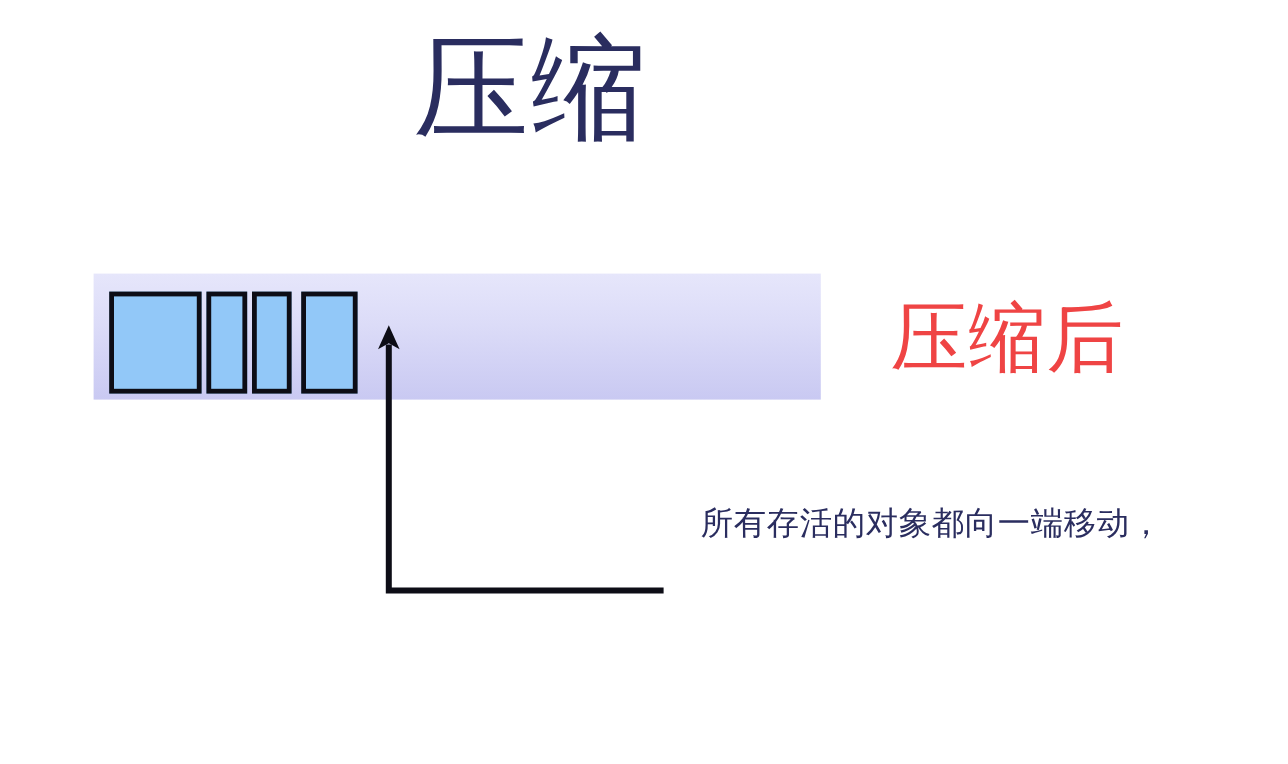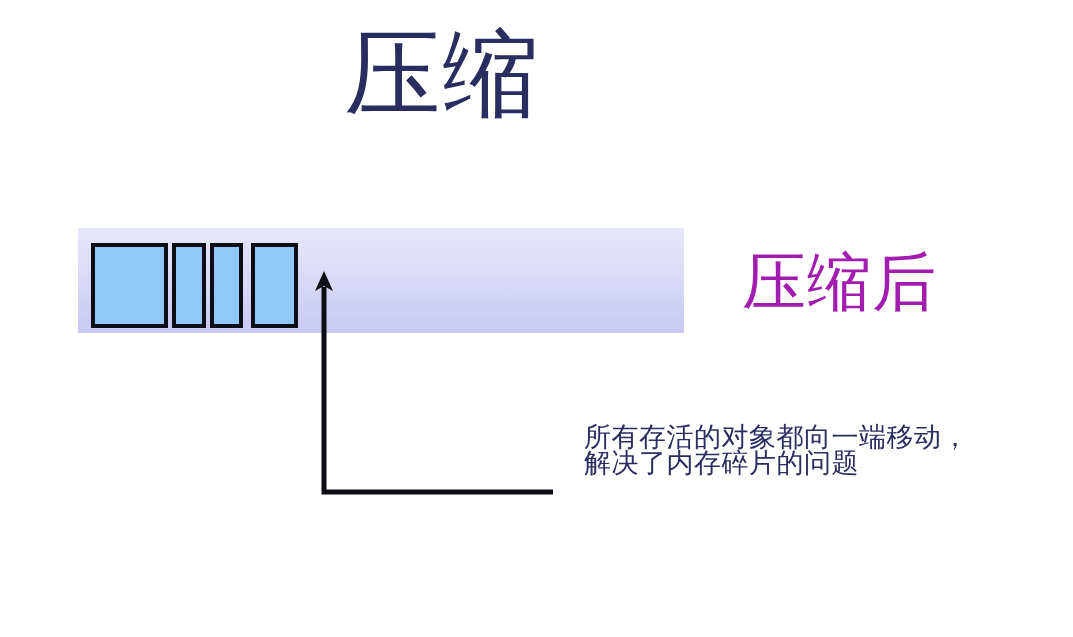--- a/index.html
+++ b/index.html
@@ -56,22 +56,23 @@
   #heap-block-4 { left: 251px; width: 47px; }
 
   
   #after-label {
     position: absolute;
     left: 742px;
     top: 244px;
     font-size: 64px;
     line-height: 76px;
     letter-spacing: 1px;
-    color: #a21caf;
+    color: #ef4444;
     white-space: nowrap;
+    font-family: Liberation Serif, serif;
   }
 
   
   #callout-arrow {
     position: absolute;
     left: 300px;
     top: 265px;
     width: 270px;
     height: 240px;
     overflow: visible;
@@ -106,14 +107,13 @@
 
 <svg id="callout-arrow" viewBox="0 0 270 240" aria-hidden="true">
 
   <path d="M 253 227 L 24 227 L 24 22" fill="none" stroke="#0d0d16" stroke-width="5" stroke-linecap="butt" stroke-linejoin="miter"></path>
 
   <polygon points="24,6 15,26 24,21 33,26" fill="#0d0d16"></polygon>
 </svg>
 
 <div id="callout-text">
   <span class="line">所有存活的对象都向一端移动，</span>
-  <span class="line">解决了内存碎片的问题</span>
 </div>
 
 </body></html>

